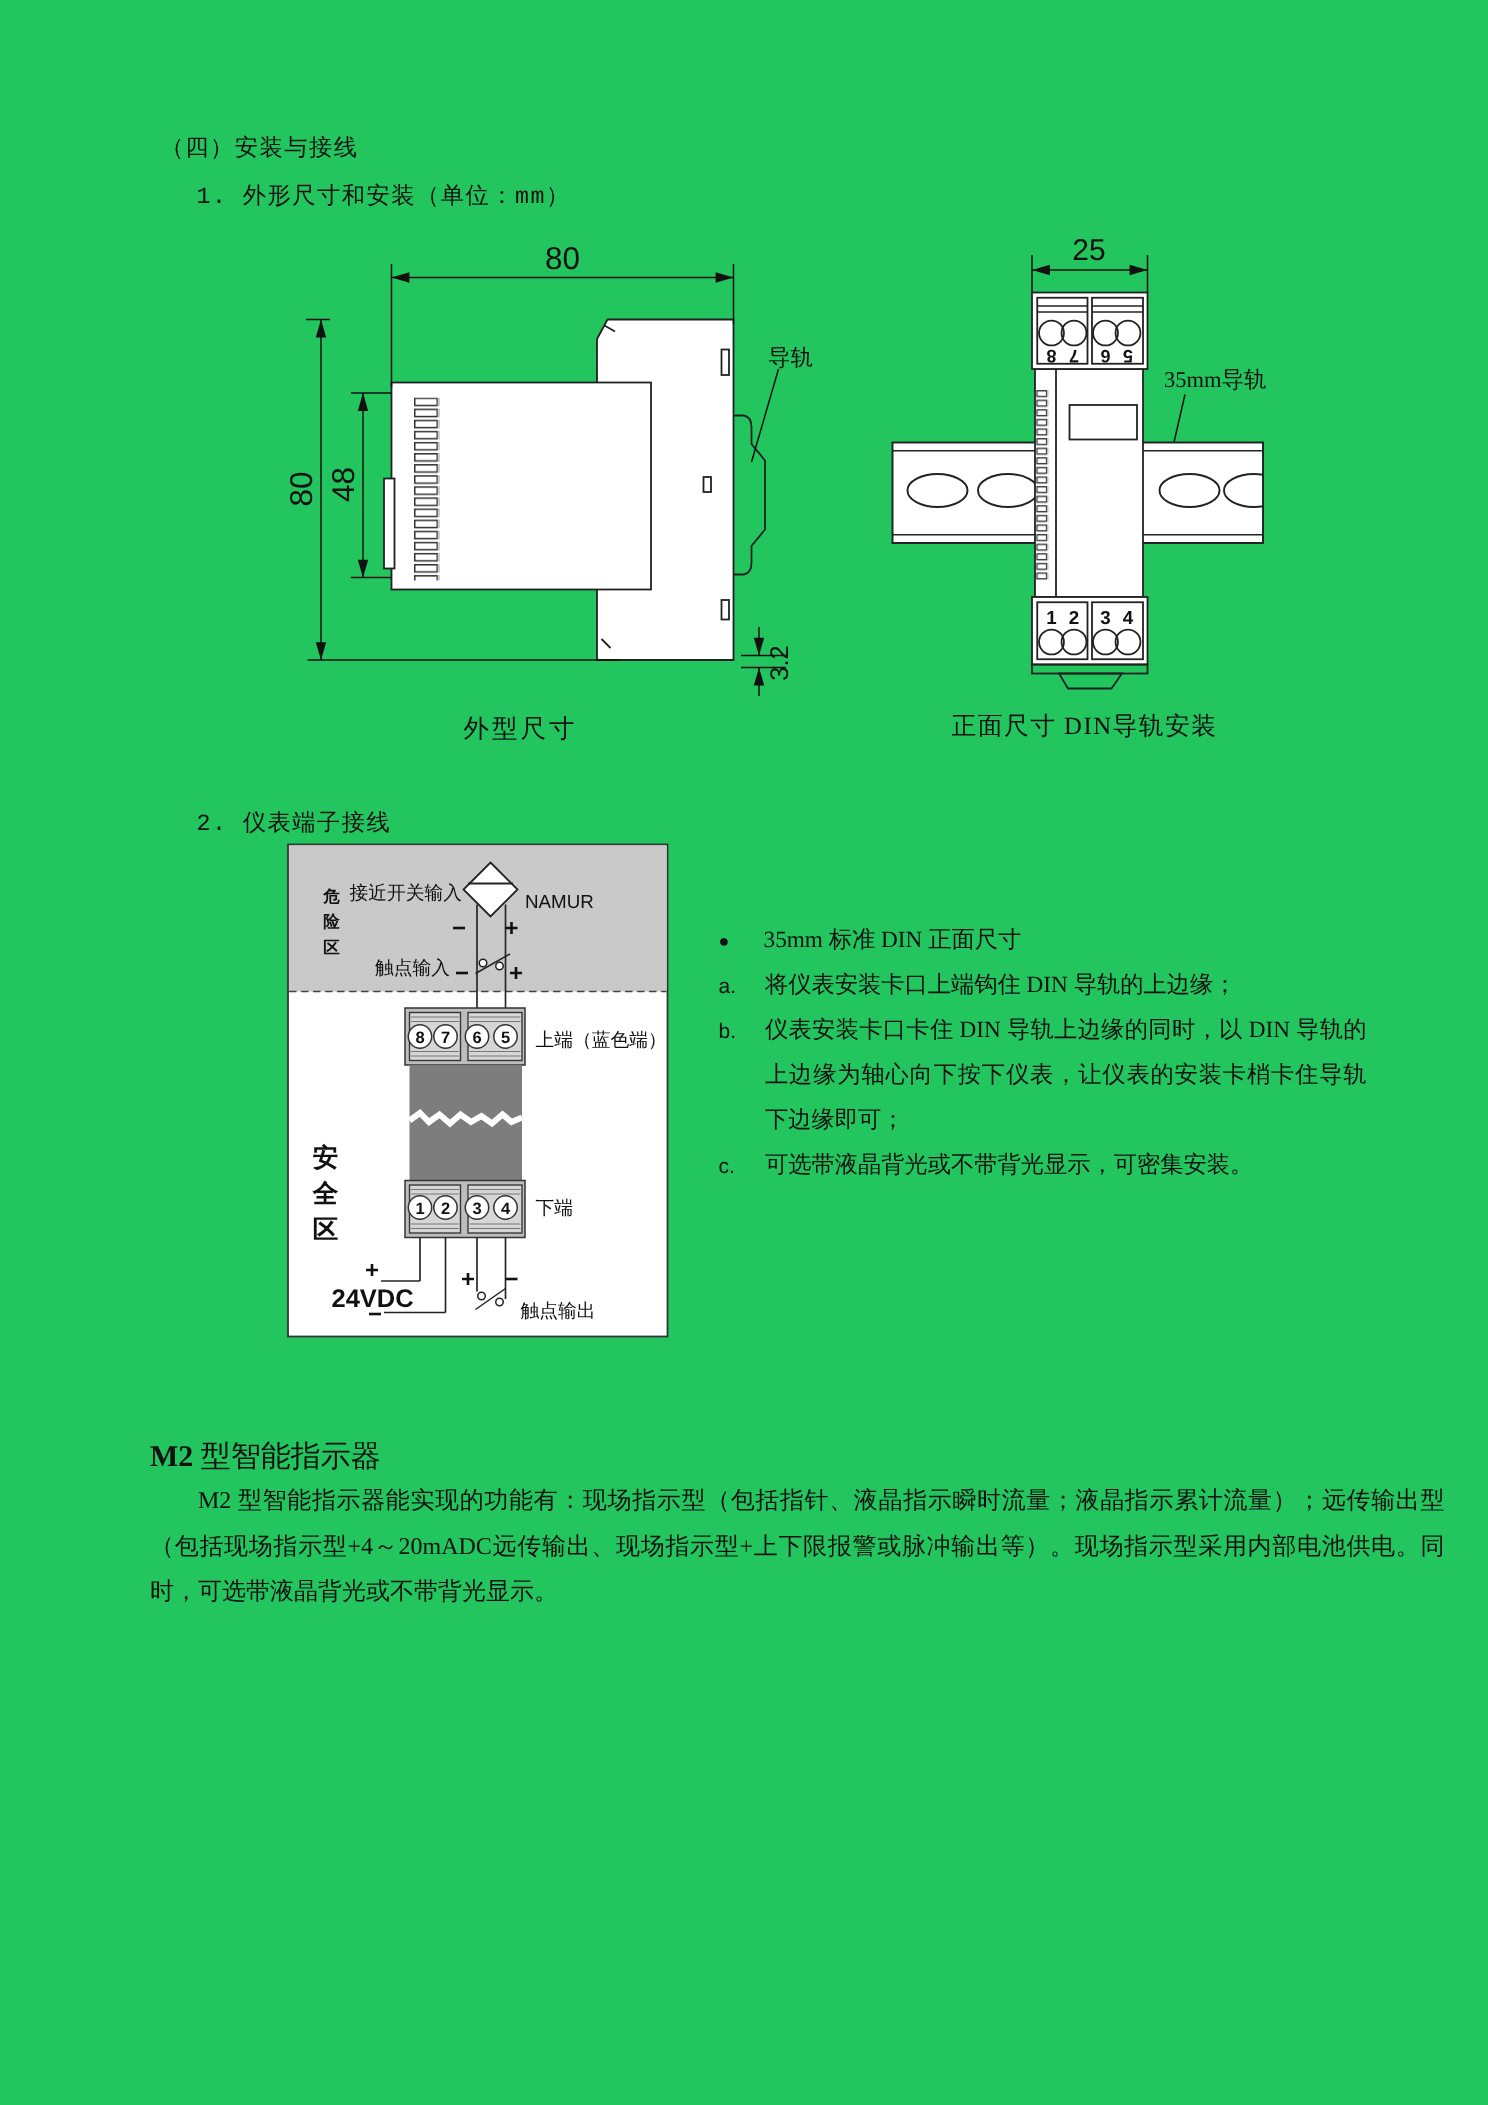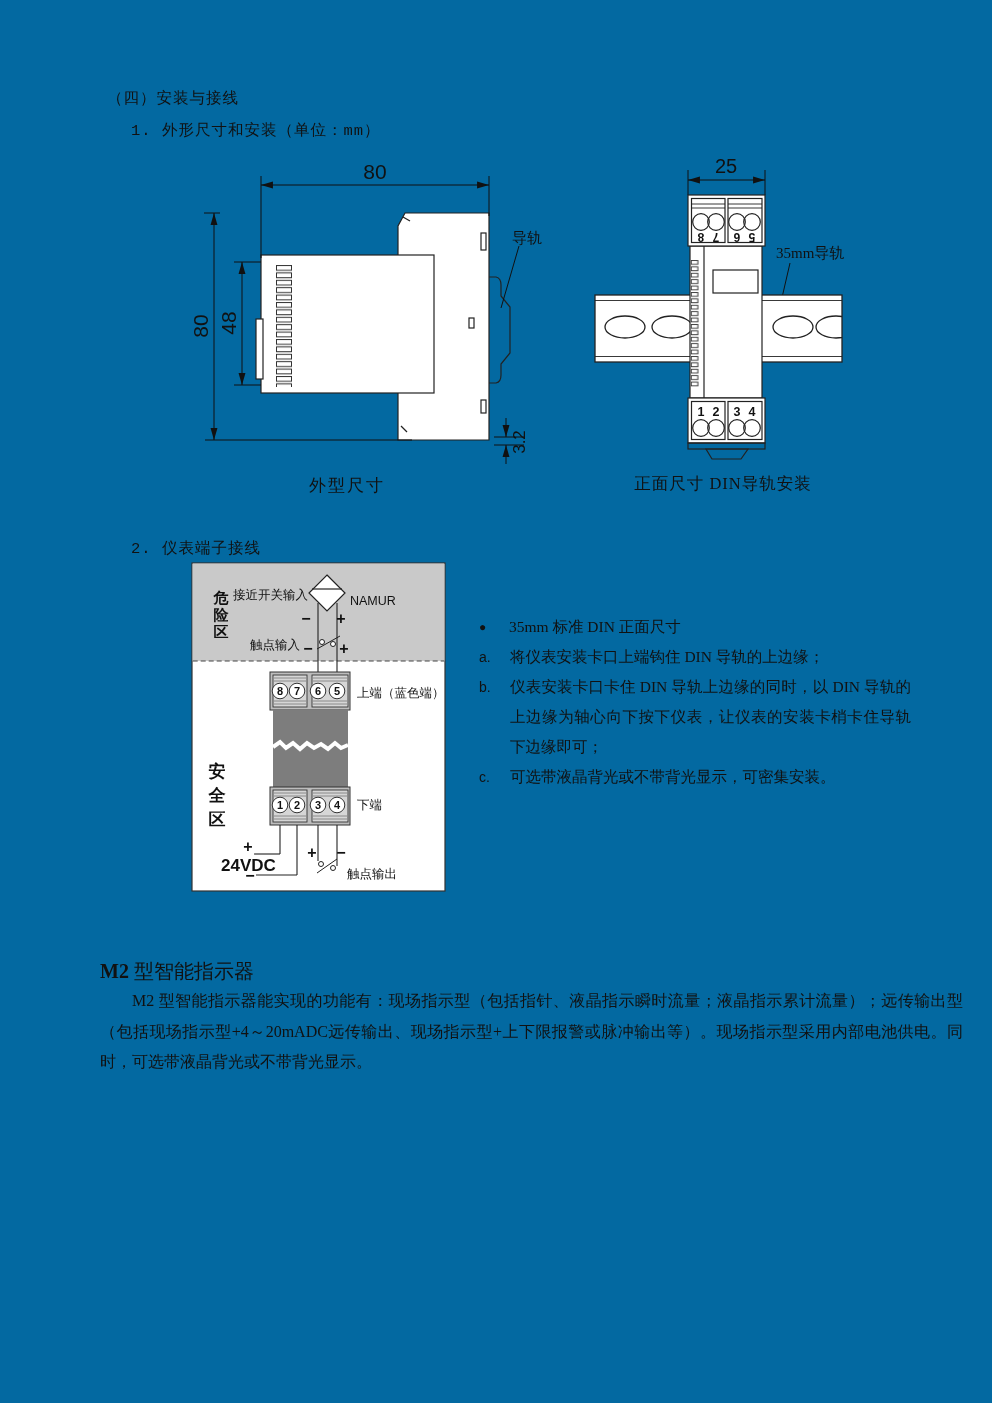--- a/index.html
+++ b/index.html
@@ -1,16 +1,16 @@
 <!DOCTYPE html>
 <html><head>
 <meta charset="utf-8">
 <style>
   html,body{margin:0;padding:0;background:#e8e8e8;}
-  .canvas{position:relative;width:992px;height:1403px;background:#0369a1;margin:0 auto;
+  .canvas{position:relative;width:992px;height:1403px;background:#22c55e;margin:0 auto;
           font-family:"Liberation Serif","DejaVu Serif",serif;color:#111;overflow:hidden;}
   .abs{position:absolute;}
   .h1{font-size:15.5px;letter-spacing:1px;}
   .h2{font-size:15.5px;letter-spacing:1px;font-family:Liberation Mono, monospace;}
   svg{display:block;}
   svg text{font-family:"Liberation Sans","DejaVu Sans",sans-serif;fill:#111;stroke:none;}
   svg text.cjk{font-family:"Liberation Serif","DejaVu Serif",serif;}
   .vlabel{width:20px;font-weight:bold;word-break:break-all;text-align:center;
           font-family:"Liberation Serif","DejaVu Serif",serif;}
   .notes{width:432px;font-size:15.5px;line-height:30px;text-align:justify;}
@@ -262,21 +262,21 @@
       </g>
 
       <text class="cjk" x="118" y="41" font-size="12.5" text-anchor="end">接近开关输入</text>
       <text x="160" y="47" font-size="12.5">NAMUR</text>
       <text class="cjk" x="110" y="91" font-size="12.5" text-anchor="end">触点输入</text>
       <text class="cjk" x="167" y="139" font-size="12.5">上端（蓝色端）</text>
       <text class="cjk" x="167" y="251" font-size="12.5">下端</text>
       <text x="31" y="313" font-size="17" font-weight="bold">24VDC</text>
       <text class="cjk" x="157" y="320" font-size="12.5">触点输出</text>
     </svg>
-    <div class="vlabel abs" style="left:21px;top:32px;font-size:15px;line-height:17px">危险区</div>
+    <div class="vlabel abs" style="left:21px;top:32px;font-size:11px;line-height:17px">危险区</div>
     <div class="vlabel abs" style="left:17px;top:202px;font-size:17px;line-height:24px">安全区</div>
   </div>
 
   <div class="abs notes" style="left:479px;top:612px">
     <div class="bullet-row">
       <span class="bullet">●</span>
       <span>35mm 标准 DIN 正面尺寸</span>
     </div>
     <div class="step">
       <span class="sid">a.</span>

